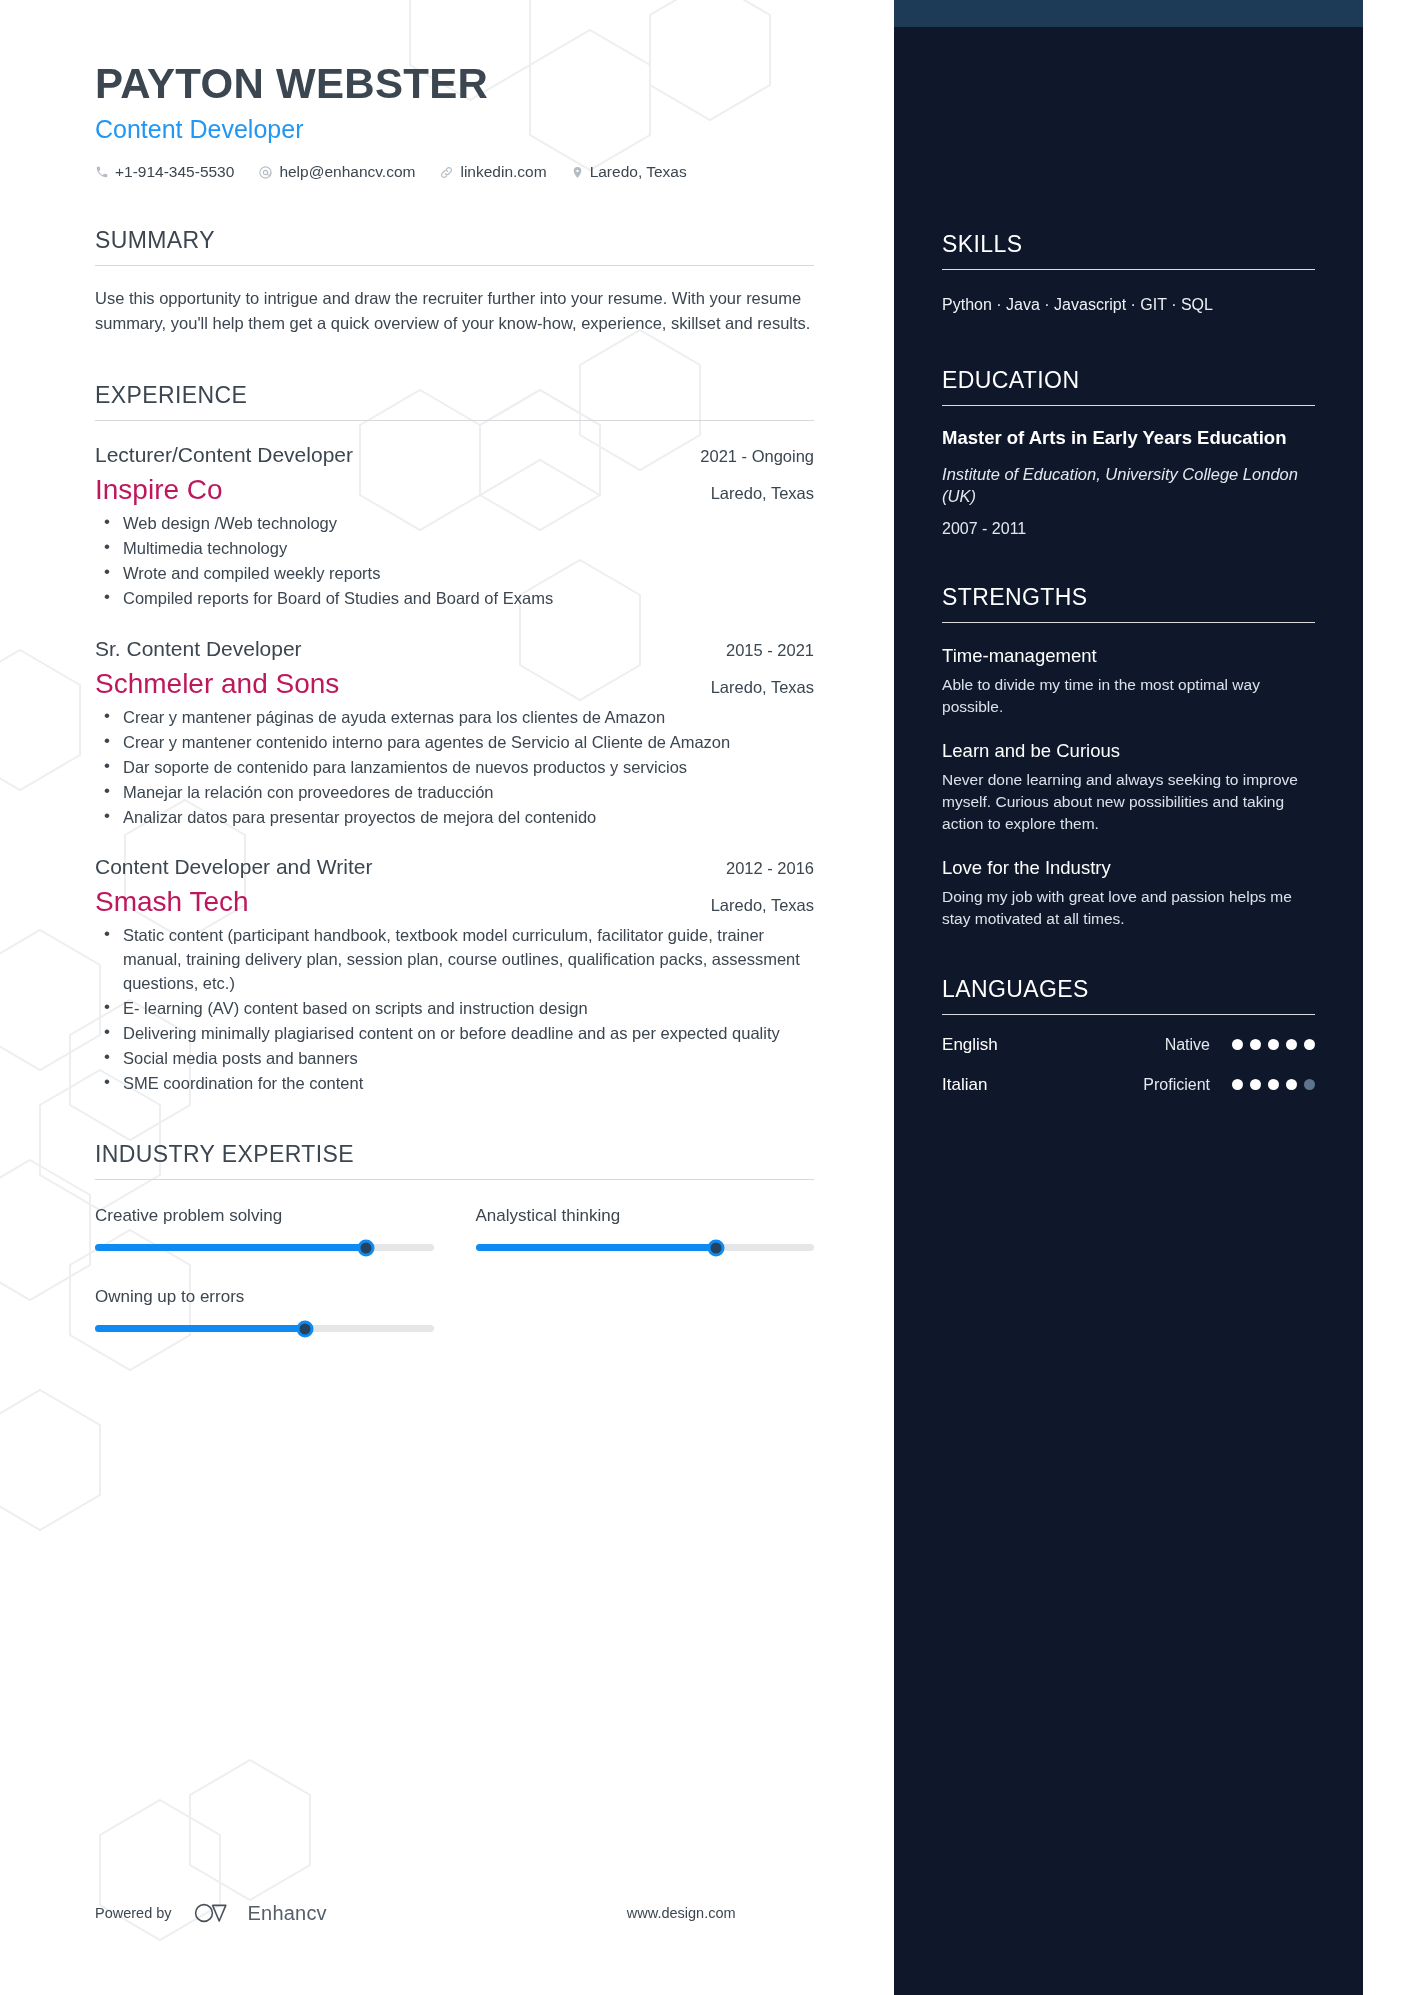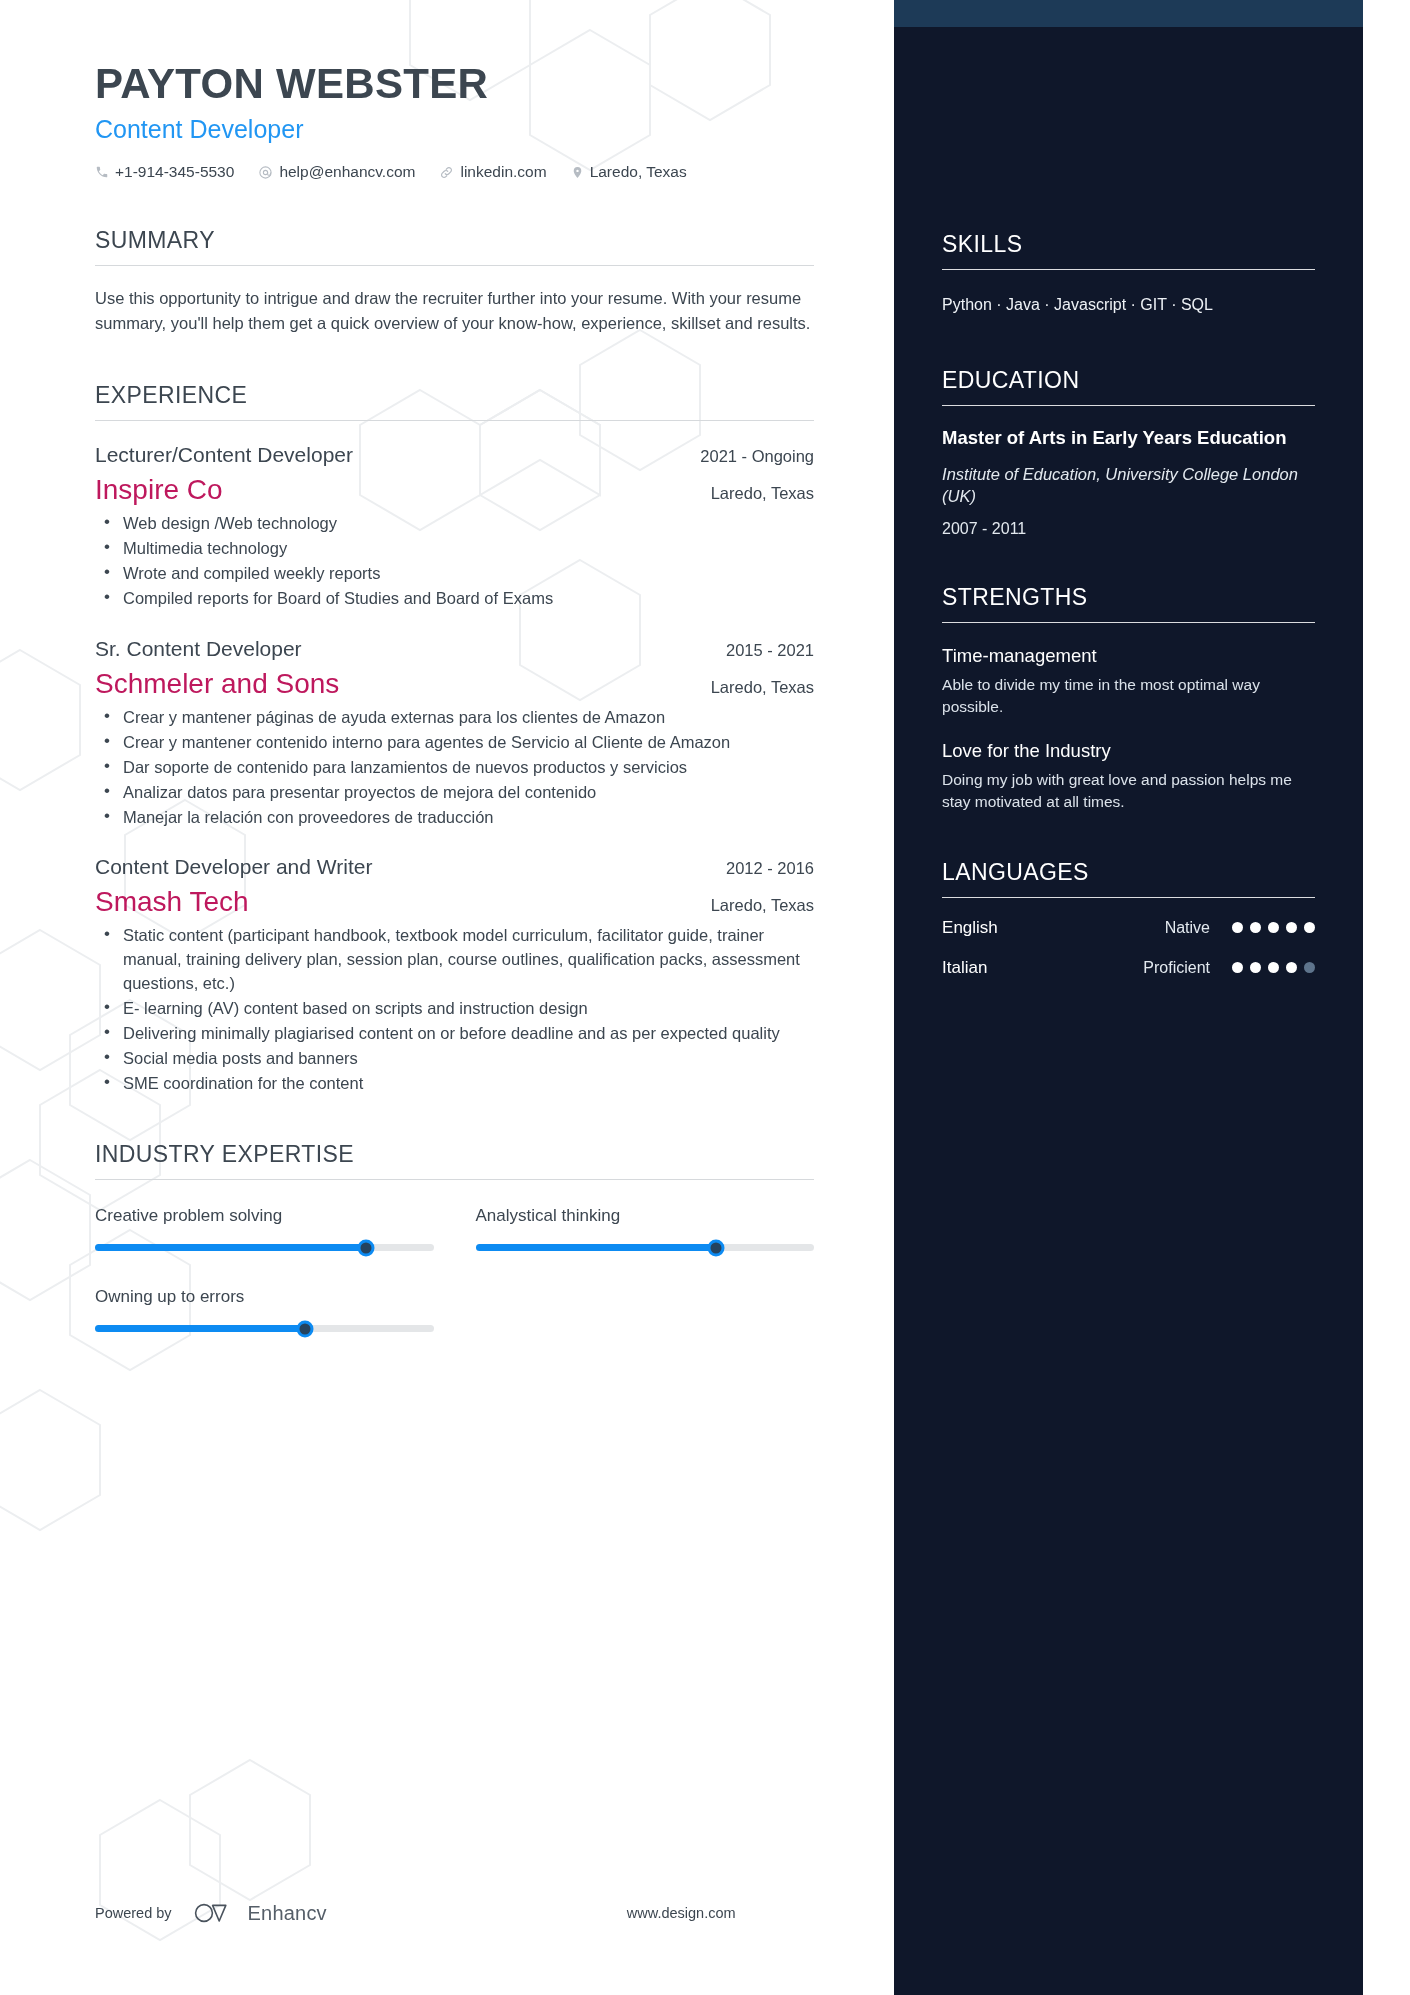--- a/index.html
+++ b/index.html
@@ -311,22 +311,22 @@
               <div class="exp-date">2015 - 2021</div>
             </div>
             <div class="exp-sub">
               <div class="exp-company">Schmeler and Sons</div>
               <div class="exp-loc">Laredo, Texas</div>
             </div>
             <ul class="exp-bullets">
               <li>Crear y mantener páginas de ayuda externas para los clientes de Amazon</li>
               <li>Crear y mantener contenido interno para agentes de Servicio al Cliente de Amazon</li>
               <li>Dar soporte de contenido para lanzamientos de nuevos productos y servicios</li>
+              <li>Manejar la relación con proveedores de traducción</li>
               <li>Analizar datos para presentar proyectos de mejora del contenido</li>
-              <li>Manejar la relación con proveedores de traducción</li>
             </ul>
           </div>
           <div class="exp-entry">
             <div class="exp-head">
               <div class="exp-role">Content Developer and Writer</div>
               <div class="exp-date">2012 - 2016</div>
             </div>
             <div class="exp-sub">
               <div class="exp-company">Smash Tech</div>
               <div class="exp-loc">Laredo, Texas</div>
@@ -403,20 +403,24 @@
 
     <div class="sb-section">
       <div class="sb-title">STRENGTHS</div>
       <div class="sb-rule"></div>
       <div id="strengths-list">
           <div class="strength">
             <div class="strength-name">Time-management</div>
             <div class="strength-desc">Able to divide my time in the most optimal way possible.</div>
           </div>
           <div class="strength">
+            <div class="strength-name">Learn and be Curious</div>
+            <div class="strength-desc">Never done learning and always seeking to improve myself. Curious about new possibilities and taking action to explore them.</div>
+          </div>
+          <div class="strength">
             <div class="strength-name">Love for the Industry</div>
             <div class="strength-desc">Doing my job with great love and passion helps me stay motivated at all times.</div>
           </div>
         </div>
     </div>
 
     <div class="sb-section">
       <div class="sb-title">LANGUAGES</div>
       <div class="sb-rule"></div>
       <div id="languages-list">

